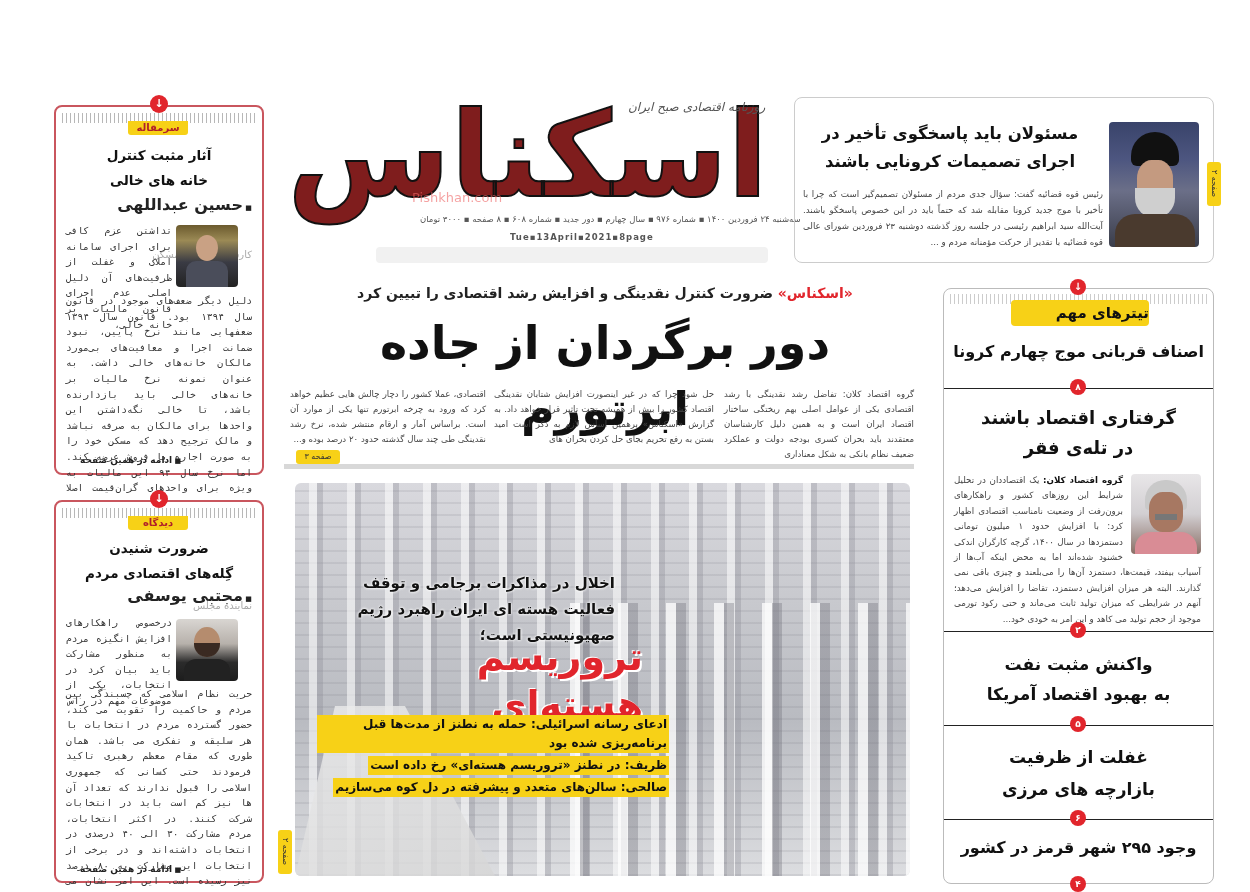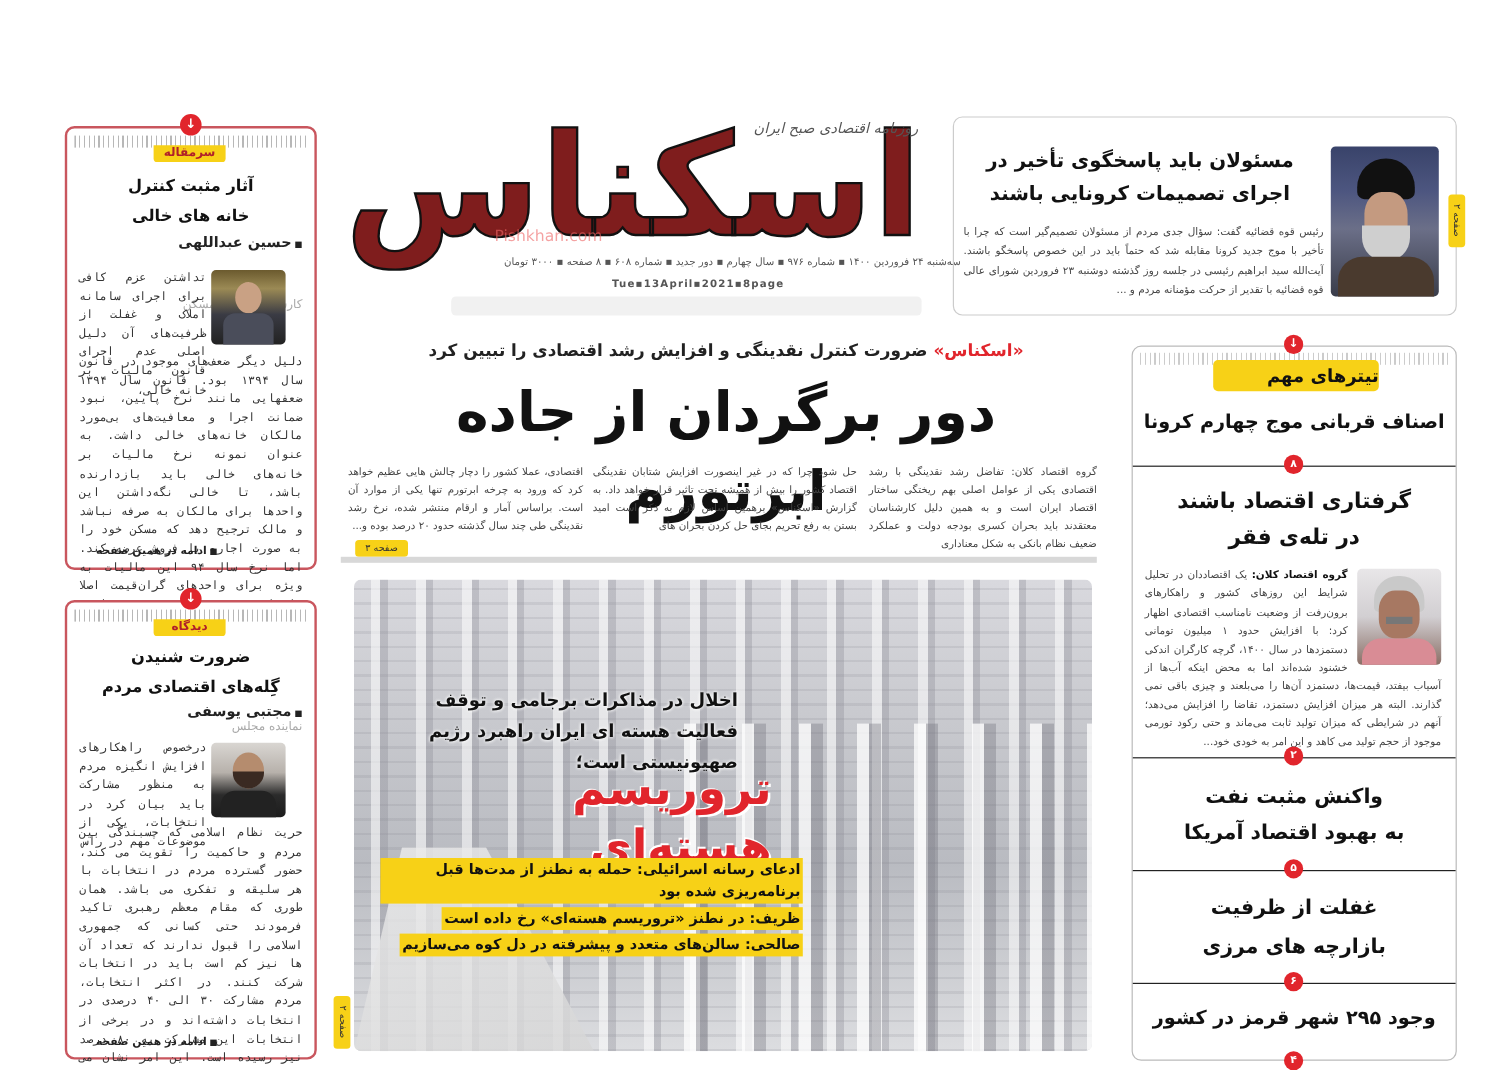--- a/index.html
+++ b/index.html
@@ -20,21 +20,21 @@
   }
   .pin {
     position: absolute; width: 18px; height: 18px; border-radius: 50%; background: #e1252c;
     color: #fff; font-size: 11px; line-height: 18px; text-align: center; font-weight: bold;
   }
   .tag {
     position: absolute; background: #f7d117; color: #b0202a; font-size: 10px; font-weight: bold;
     text-align: center; line-height: 14px; border-radius: 0 0 3px 3px;
   }
   .card-title { text-align: center; font-weight: bold; font-size: 13.5px; line-height: 25px; color: #111; }
-  .author { font-size: 12px; font-weight: bold; color: #222; }
+  .author { font-size: 16px; font-weight: bold; color: #222; }
   .author::before { content: "■ "; font-size: 7px; }
   .role { font-size: 10px; color: #aaa; }
   .body-txt { font-size: 9.6px; line-height: 15.6px; color: #333; text-align: justify; font-family: Liberation Mono, monospace; }
   .more { font-size: 9px; font-weight: bold; color: #222; }
   .more::before { content: "■ "; font-size: 7px; }
 
   .portrait {
     position: absolute; border-radius: 4px; overflow: hidden;
   }
 

